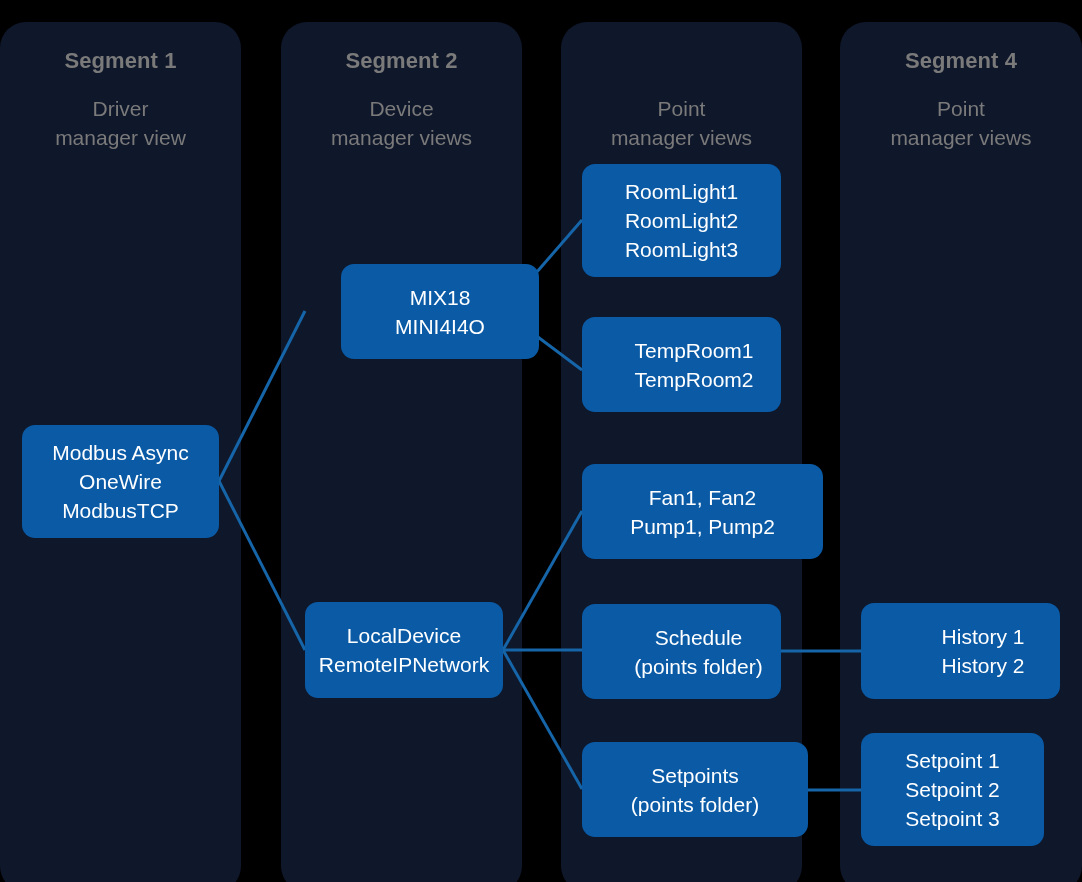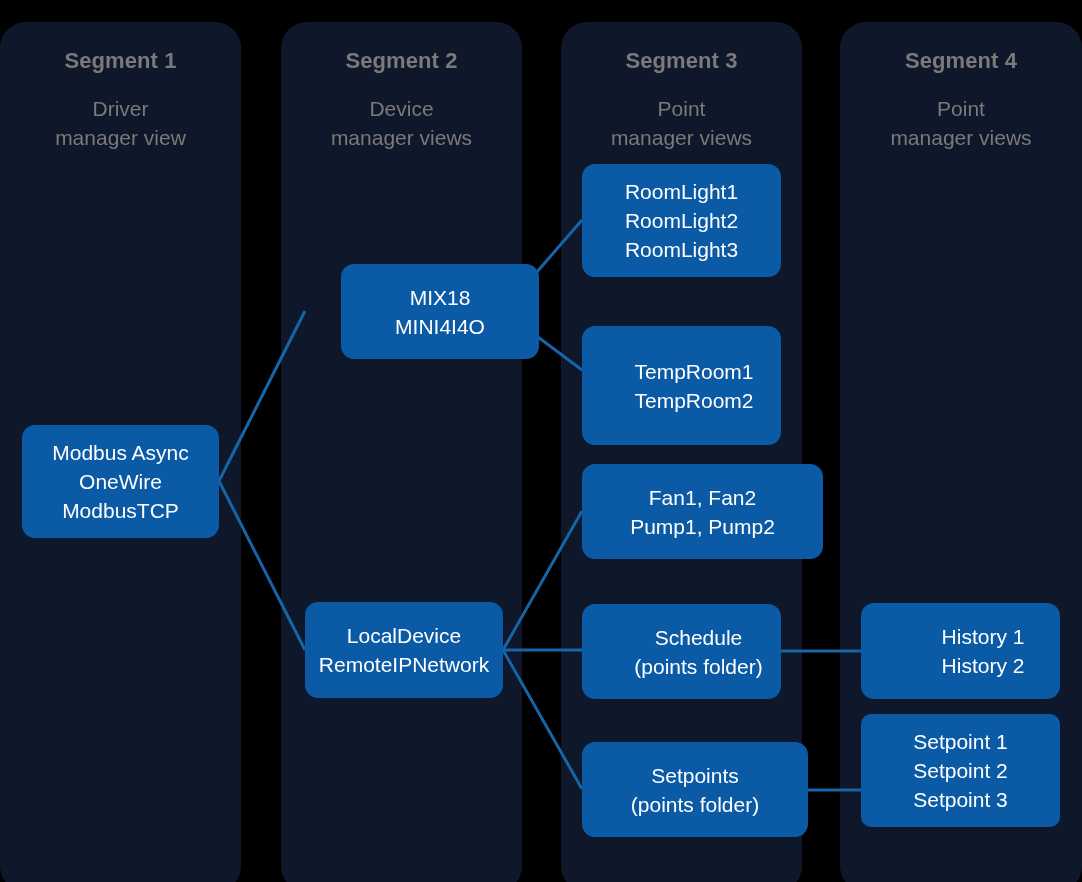--- a/index.html
+++ b/index.html
@@ -82,21 +82,20 @@
 manager view</div>
   </div>
 
   <div class="segment-panel" style="left:281px; width:241px;">
     <div class="seg-title">Segment 2</div>
     <div class="seg-sub">Device
 manager views</div>
   </div>
 
   <div class="segment-panel" style="left:561px; width:241px;">
-    <div class="seg-title">Segment 3</div>
     <div class="seg-sub">Point
 manager views</div>
   </div>
 
   <div class="segment-panel" style="left:840px; width:242px;">
     <div class="seg-title">Segment 4</div>
     <div class="seg-sub">Point
 manager views</div>
   </div>
 
@@ -119,28 +118,28 @@
 ModbusTCP</div>
 
   <div class="node" style="left:305px; top:264px; width:198px; height:95px;margin-left:36px;">MIX18
 MINI4I4O</div>
   <div class="node" style="left:305px; top:602px; width:198px; height:96px;">LocalDevice
 RemoteIPNetwork</div>
 
   <div class="node" style="left:582px; top:164px; width:199px; height:113px;">RoomLight1
 RoomLight2
 RoomLight3</div>
-  <div class="node" style="left:582px; top:326px; width:199px; height:119px;padding-left:25px;">TempRoom1
+  <div class="node" style="left:582px; top:317px; width:199px; height:95px;padding-left:25px;">TempRoom1
 TempRoom2</div>
   <div class="node" style="left:582px; top:464px; width:241px; height:95px;">Fan1, Fan2
 Pump1, Pump2</div>
   <div class="node" style="left:582px; top:604px; width:199px; height:95px;padding-left:34px;">Schedule
 (points folder)</div>
   <div class="node" style="left:582px; top:742px; width:226px; height:95px;">Setpoints
 (points folder)</div>
 
   <div class="node" style="left:861px; top:603px; width:199px; height:96px;padding-left:45px;">History 1
 History 2</div>
-  <div class="node" style="left:861px; top:714px; width:199px; height:113px;border-radius:10px;">Setpoint 1
+  <div class="node" style="left:861px; top:733px; width:183px; height:113px;">Setpoint 1
 Setpoint 2
 Setpoint 3</div>
 
 </div>
 
 </body></html>

